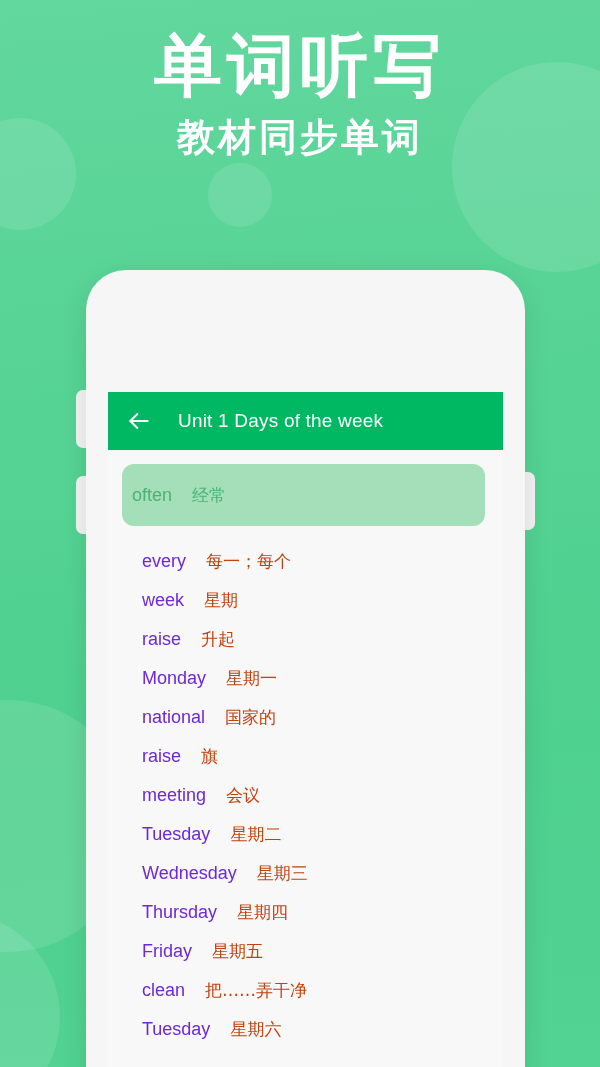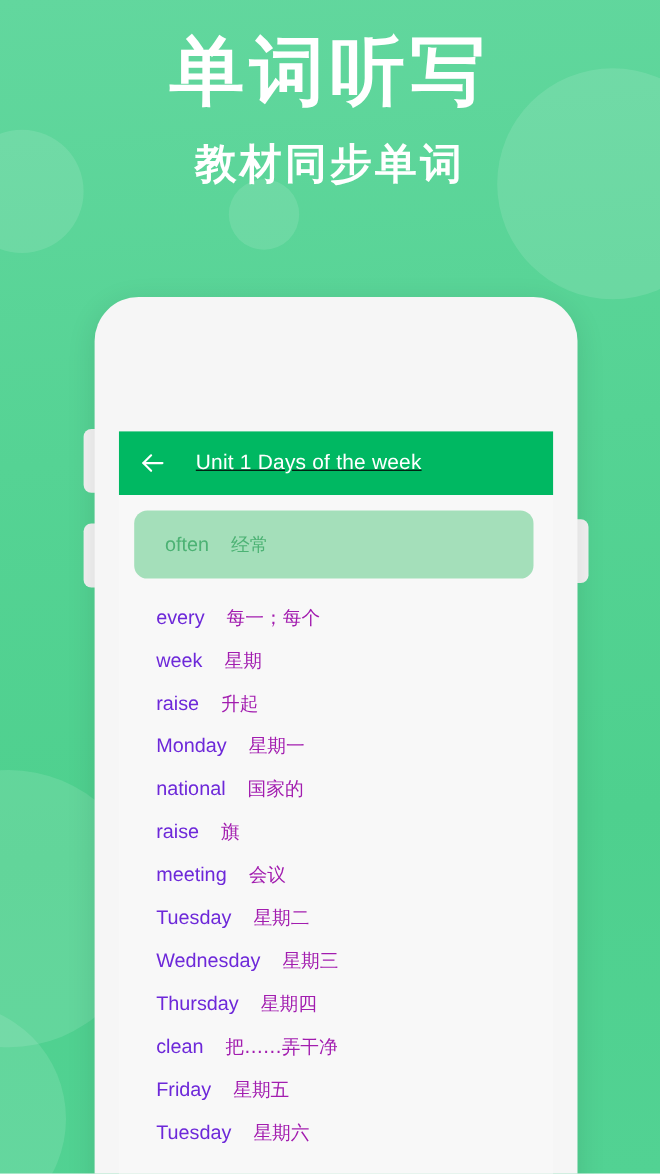--- a/index.html
+++ b/index.html
@@ -44,21 +44,21 @@
     margin: 0;
     padding-top: 28px;
     font-size: 68px;
     line-height: 76px;
     font-weight: bold;
     color: #ffffff;
     letter-spacing: 5px;
     font-family: "DejaVu Sans", "Liberation Sans", sans-serif;
   }
   #hero-subtitle {
-    margin: 12px;
+    margin: 0;
     padding-top: 10px;
     font-size: 38px;
     line-height: 46px;
     font-weight: bold;
     color: #ffffff;
     letter-spacing: 3px;
     font-family: "DejaVu Sans", "Liberation Sans", sans-serif;
   }
 
   
@@ -128,21 +128,20 @@
     height: 708px;
     overflow: hidden;
   }
 
   #app-bar {
     display: flex;
     align-items: center;
     height: 58px;
     background: #00b862;
     padding-left: 18px;
-    text-decoration: underline;
   }
   #back-icon {
     width: 26px;
     height: 26px;
     flex: 0 0 auto;
     display: block;
   }
   #app-bar-title {
     margin-left: 26px;
     font-size: 19px;
@@ -164,29 +163,29 @@
     padding-left: 34px;
     box-sizing: border-box;
   }
   .word-row .term {
     font-size: 18px;
     color: #6d28d9;
     white-space: nowrap;
   }
   .word-row .gloss {
     font-size: 17px;
-    color: #a21caf;
+    color: #c2410c;
     margin-left: 20px;
     white-space: nowrap;
     font-family: "DejaVu Sans", "Liberation Sans", sans-serif;
   }
   .word-row.active {
     height: 62px;
     margin: 0 18px 16px 14px;
-    padding-left: 28px;
+    padding-left: 10px;
     background: #a4dfba;
     border-radius: 12px;
   }
   .word-row.active .term,
   .word-row.active .gloss {
     color: #4cb274;
   }
 </style>
 </head>
 <body>
@@ -262,26 +261,26 @@
           </div>
           <div class="word-row">
             <span class="term">Wednesday</span>
             <span class="gloss">星期三</span>
           </div>
           <div class="word-row">
             <span class="term">Thursday</span>
             <span class="gloss">星期四</span>
           </div>
           <div class="word-row">
+            <span class="term">Friday</span>
+            <span class="gloss">星期五</span>
+          </div>
+          <div class="word-row">
             <span class="term">clean</span>
             <span class="gloss">把……弄干净</span>
-          </div>
-          <div class="word-row">
-            <span class="term">Friday</span>
-            <span class="gloss">星期五</span>
           </div>
           <div class="word-row">
             <span class="term">Tuesday</span>
             <span class="gloss">星期六</span>
           </div>
         </div>
 
     </div>
   </div>
 </div>

